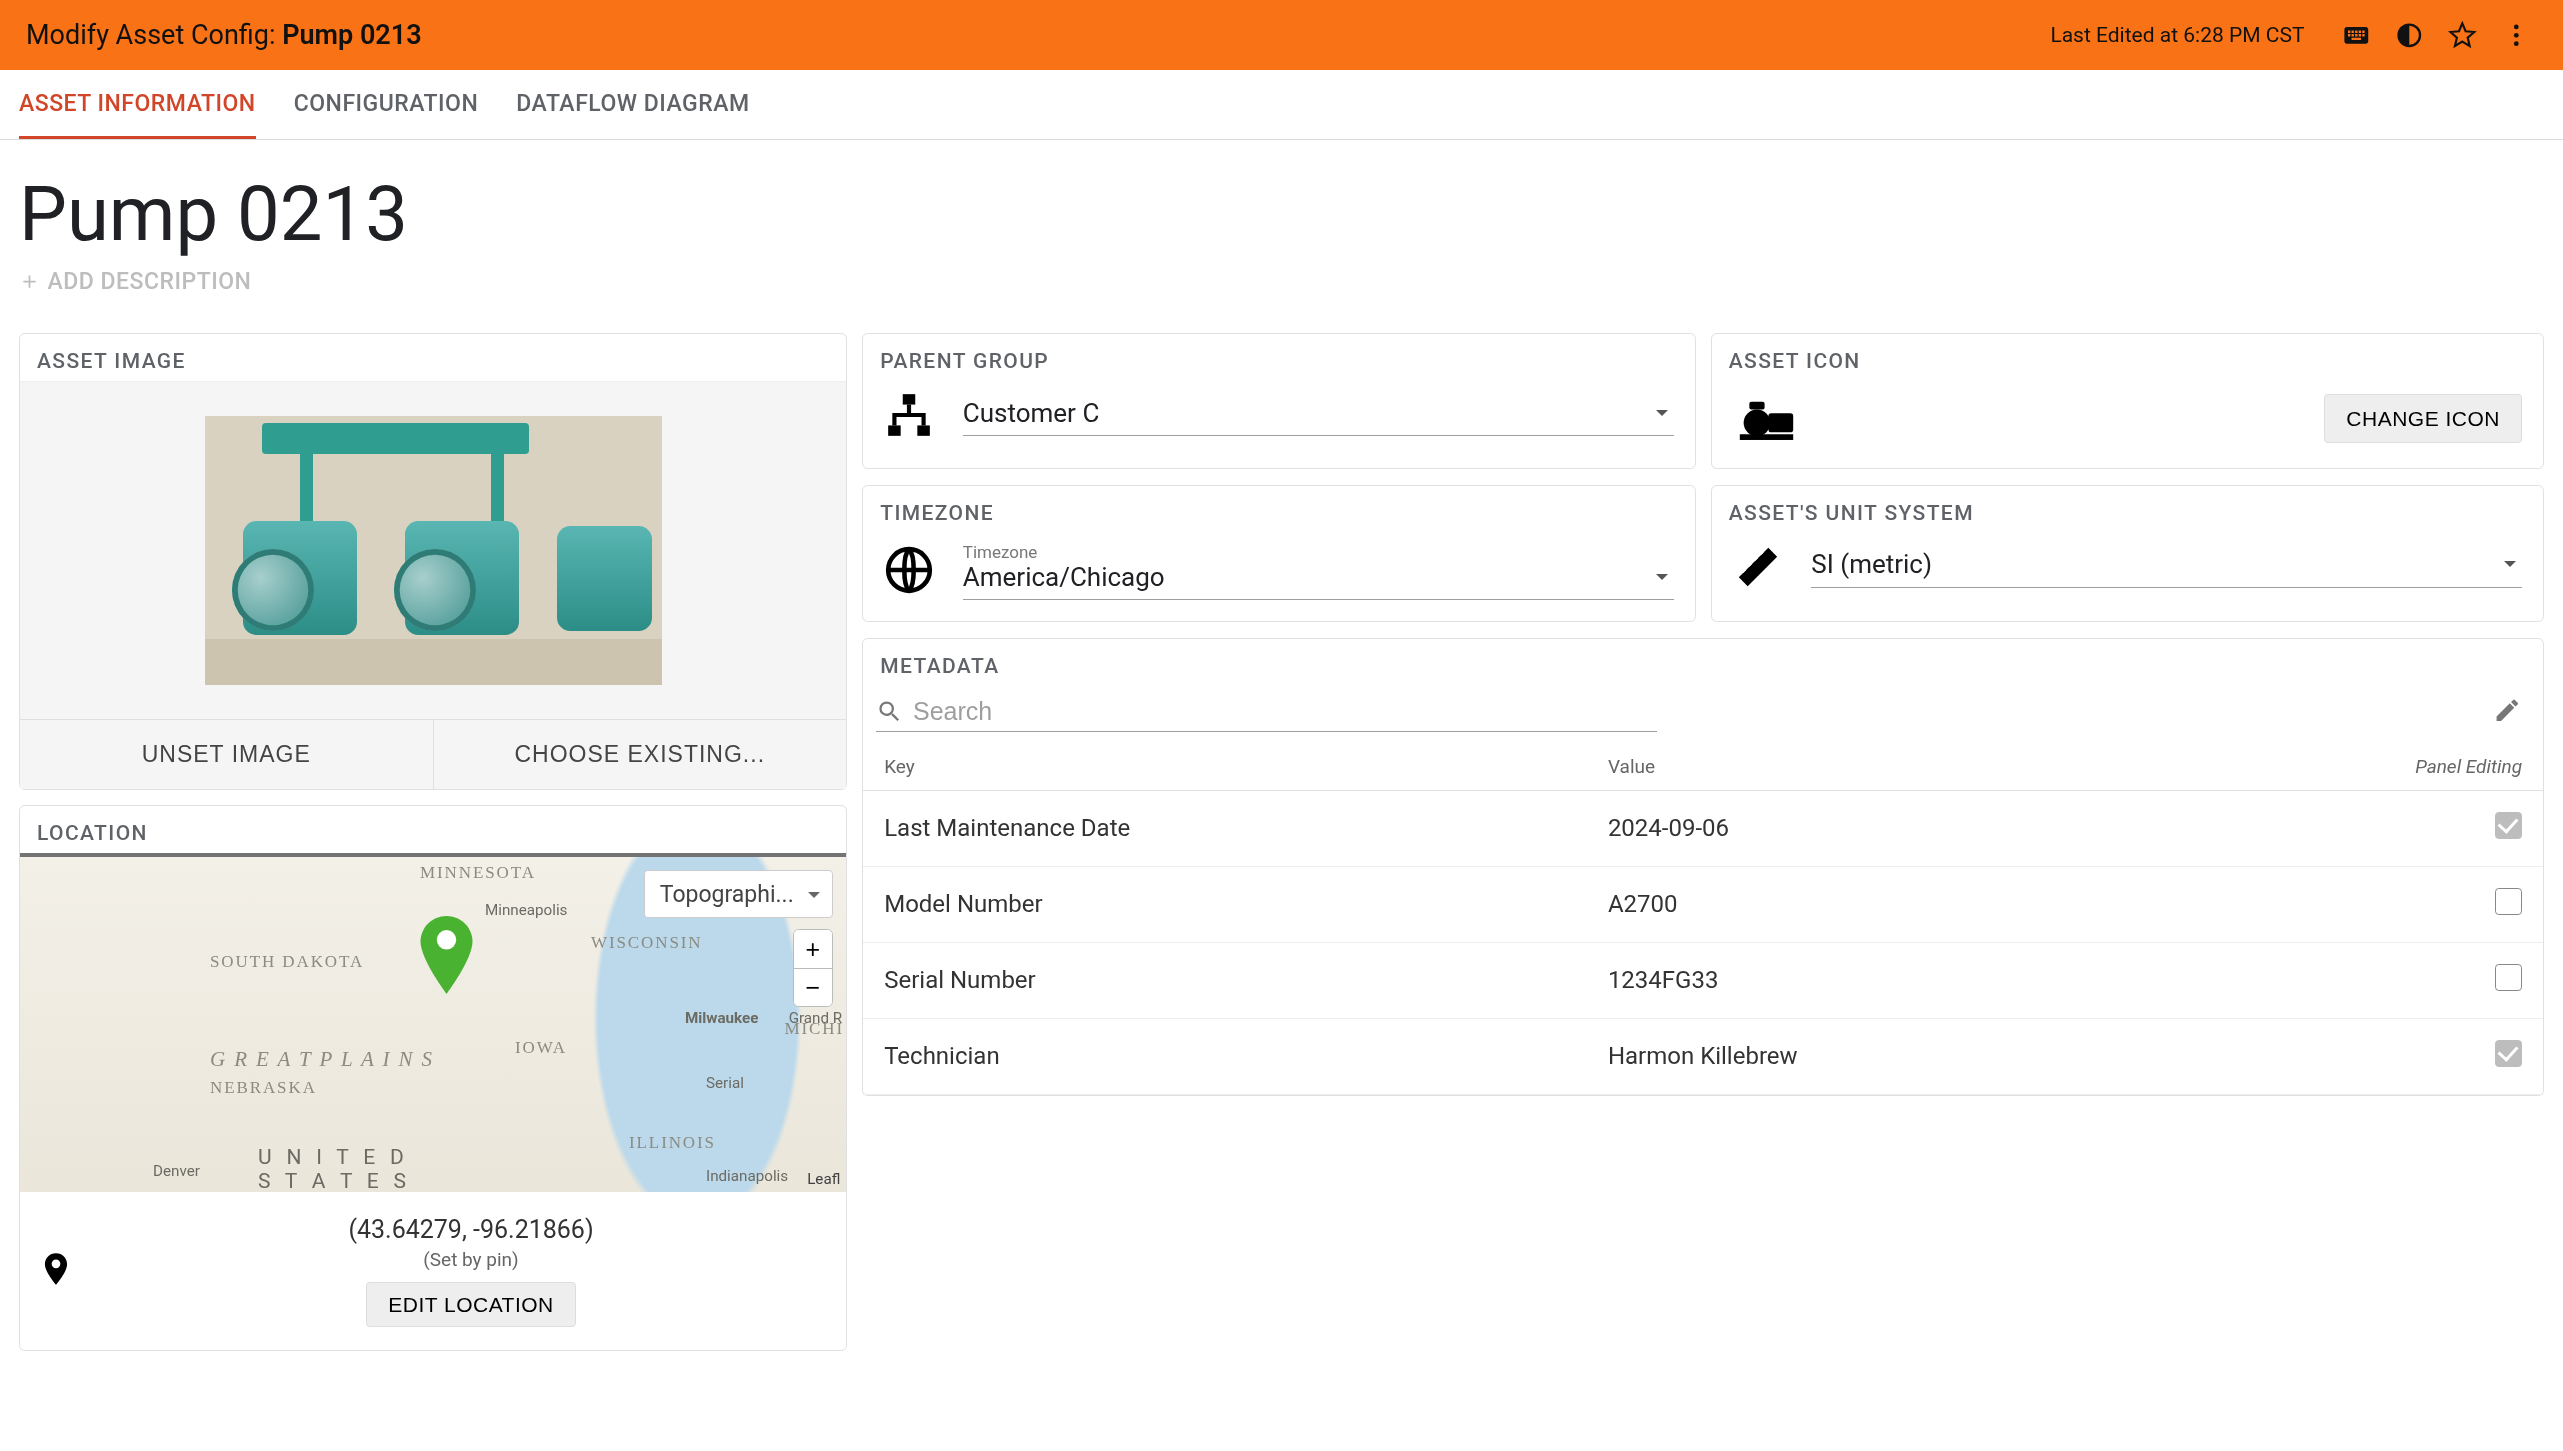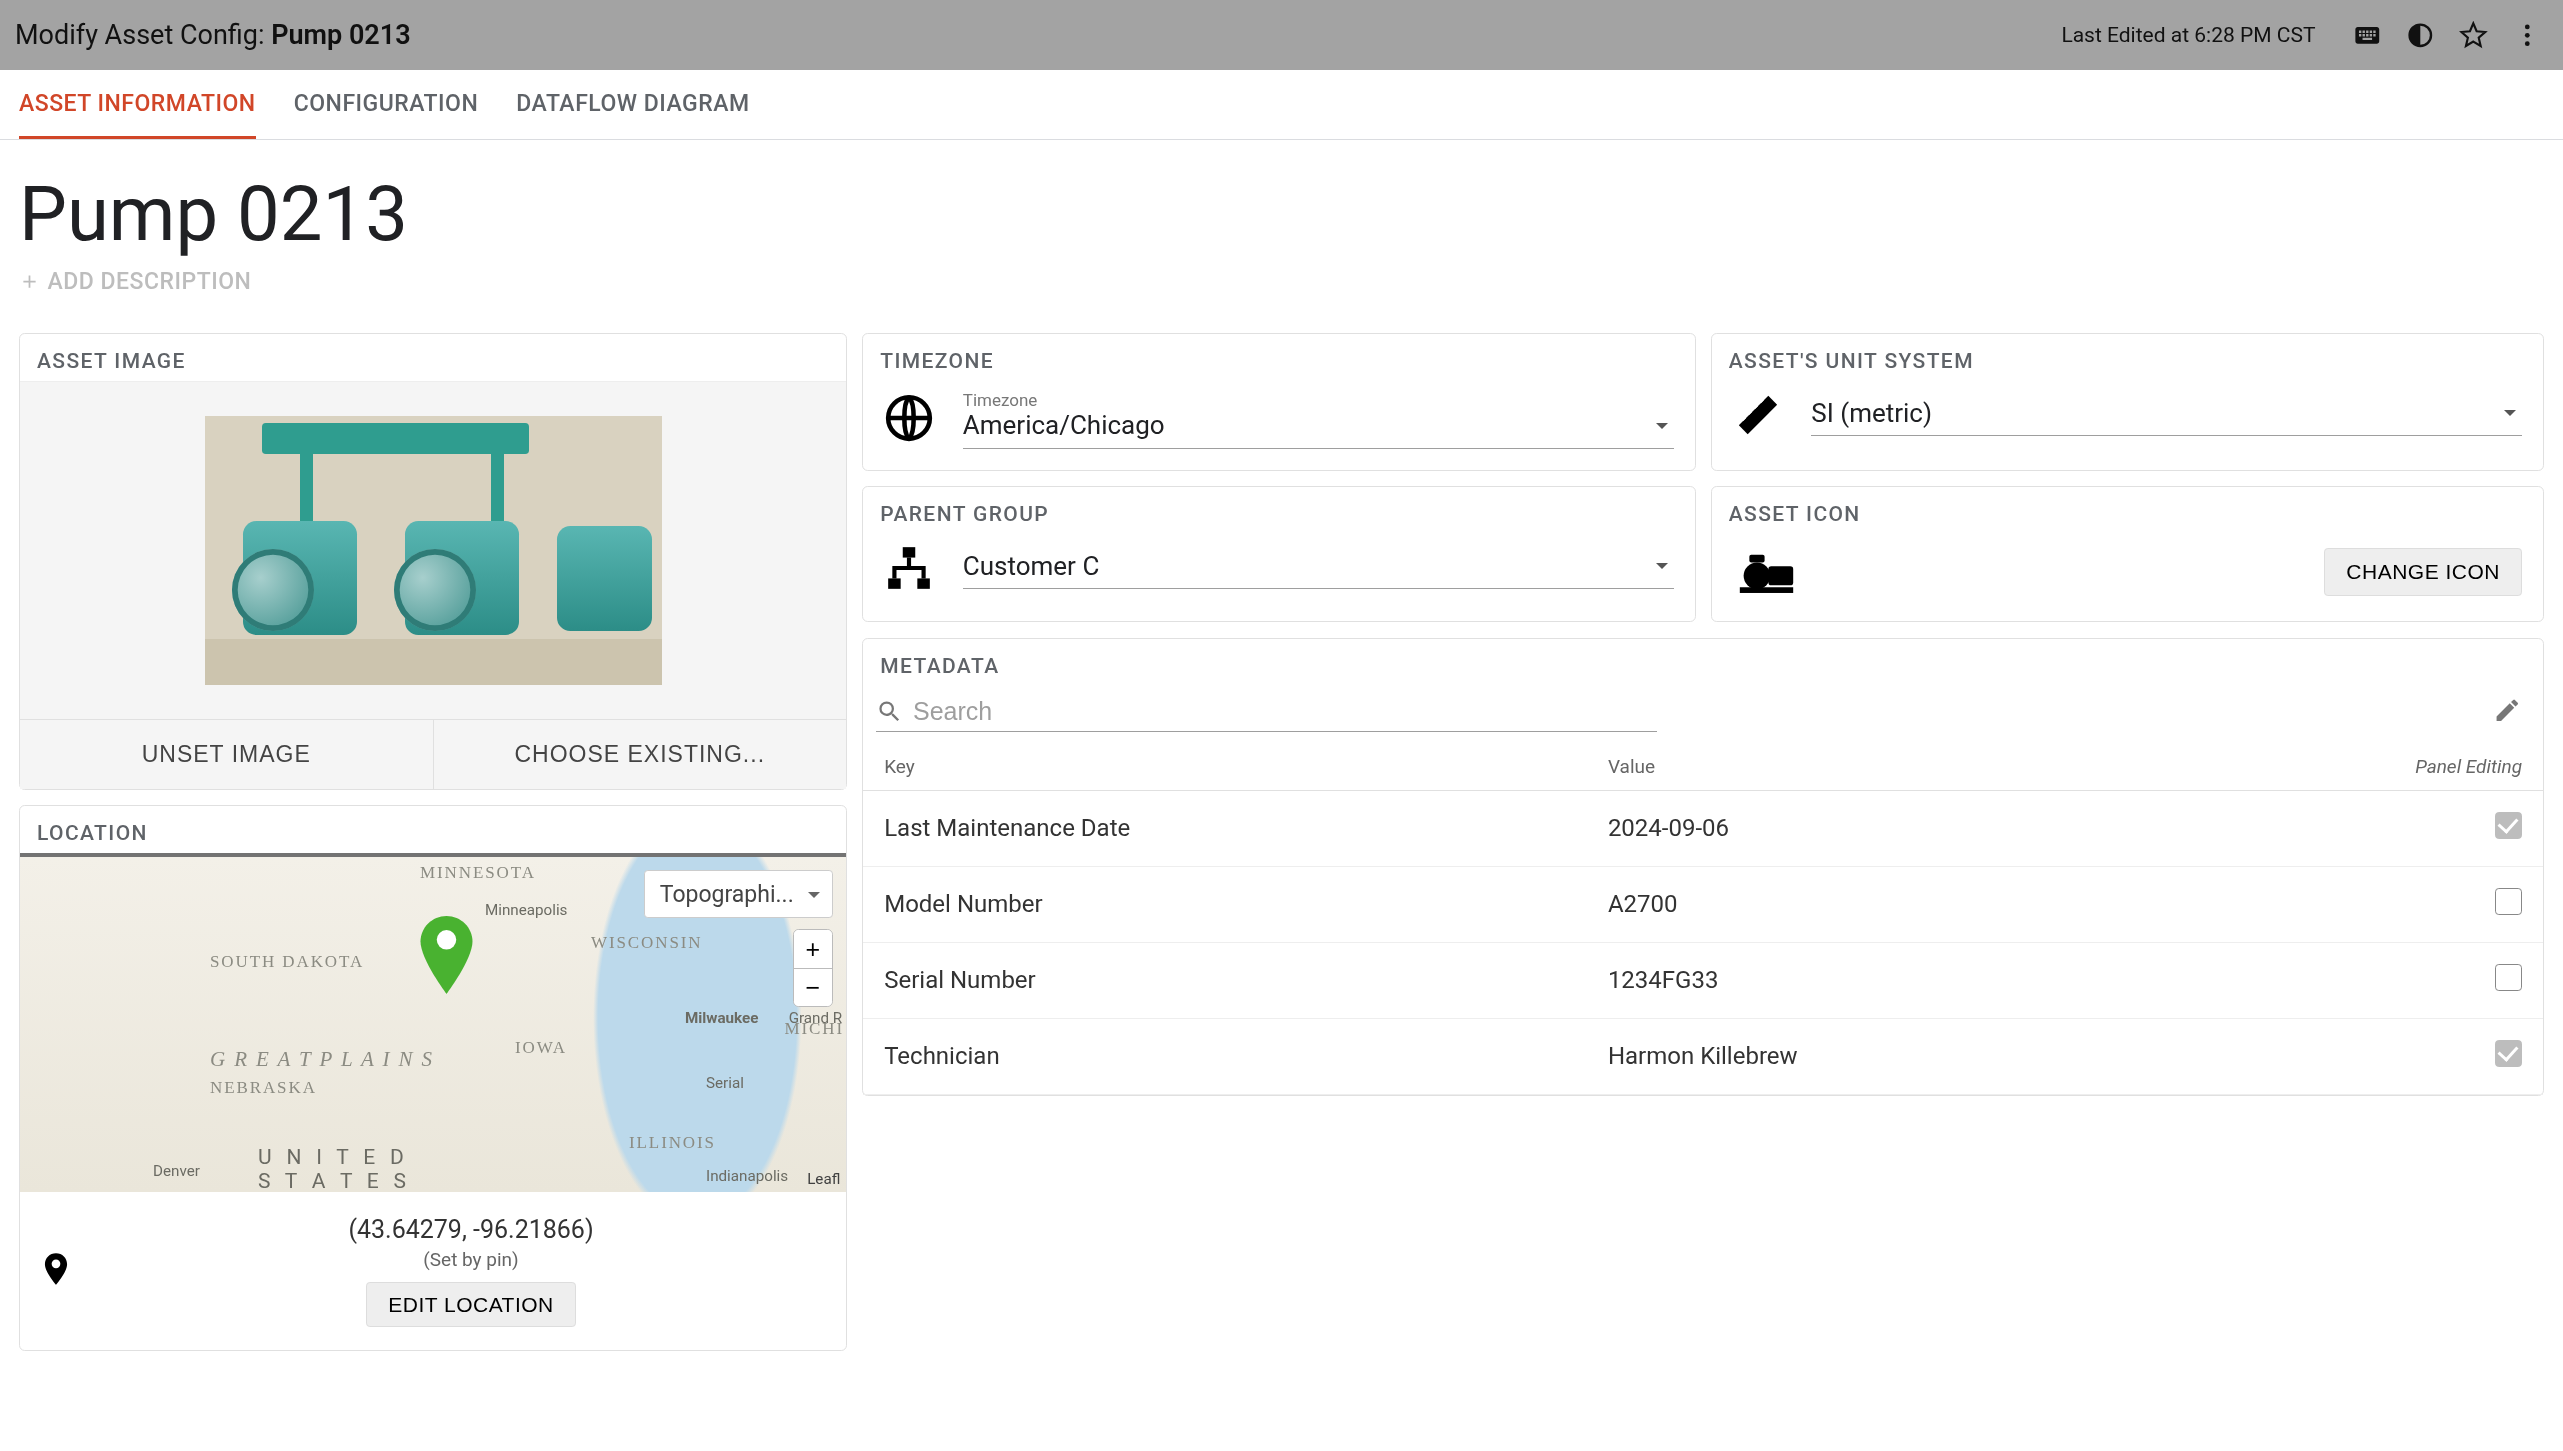--- a/index.html
+++ b/index.html
@@ -5,25 +5,25 @@
   * { box-sizing: border-box; margin: 0; padding: 0; }
   body {
     font-family: Roboto, "Helvetica Neue", Arial, sans-serif;
     font-size: 13.3px;
     color: #202124;
     background: #fff;
     width: 2563px;
   }
   
   .top-bar {
-    background: #a3a3a3;
+    background: #f97316;
     height: 70px;
     display: flex;
     align-items: center;
-    padding: 0 15px;
+    padding: 0 26px;
     gap: 11.4px;
   }
   .top-bar .title {
     font-size: 27px;
     font-weight: 400;
     color: #111;
   }
   .top-bar .title .asset-name { font-weight: 600; }
   .top-bar .spacer { flex: 1; }
   .top-bar .last-edited { font-size: 21px; color: #111; margin-right: 19px; }
@@ -300,20 +300,56 @@
             <button class="edit-loc-btn">EDIT LOCATION</button>
           </div>
         </div>
       </div>
     </div>
 
     <div class="right-col">
       <div class="right-row">
 
         <div class="card">
+          <div class="card-header">PARENT GROUP</div>
+          <div class="field-row">
+            <span class="lead-icon">
+              <svg viewBox="0 0 24 24">
+                  <rect x="9" y="2" width="6" height="5"></rect>
+                  <rect x="2" y="17" width="6" height="5"></rect>
+                  <rect x="16" y="17" width="6" height="5"></rect>
+                  <path d="M12 7v5M5 17v-5h14v5" stroke="#000" stroke-width="2" fill="none"></path>
+                </svg>
+            </span>
+            <div class="select-wrap">
+              <span class="select-value">Customer C</span>
+            </div>
+          </div>
+        </div>
+
+        <div class="card">
+          <div class="card-header">ASSET ICON</div>
+          <div class="field-row">
+            <span class="asset-icon-slot">
+              <svg viewBox="0 0 64 48">
+                  <circle cx="22" cy="28" r="14"></circle>
+                  <rect x="34" y="18" width="26" height="20" rx="3"></rect>
+                  <rect x="14" y="6" width="16" height="8" rx="2"></rect>
+                  <rect x="4" y="40" width="56" height="6"></rect>
+                </svg>
+            </span>
+            <div style="flex:1"></div>
+            <button class="change-btn">CHANGE ICON</button>
+          </div>
+        </div>
+      </div>
+
+      <div class="right-row">
+
+        <div class="card">
           <div class="card-header">TIMEZONE</div>
           <div class="field-row">
             <span class="lead-icon">
               <svg viewBox="0 0 24 24">
                   <circle cx="12" cy="12" r="10" fill="none" stroke="#000" stroke-width="2.2"></circle>
                   <path d="M2 12h20M12 2c3 3 3 17 0 20M12 2c-3 3-3 17 0 20" stroke="#000" stroke-width="2.2" fill="none"></path>
                 </svg>
             </span>
             <div class="select-wrap">
               <span class="select-label">Timezone</span>
@@ -332,56 +368,20 @@
                     <rect x="5" y="7" width="2" height="2" fill="#fff"></rect>
                     <rect x="9" y="7" width="2" height="2" fill="#fff"></rect>
                     <rect x="13" y="7" width="2" height="2" fill="#fff"></rect>
                     <rect x="17" y="7" width="2" height="2" fill="#fff"></rect>
                   </g>
                 </svg>
             </span>
             <div class="select-wrap">
               <span class="select-value">SI (metric)</span>
             </div>
-          </div>
-        </div>
-      </div>
-
-      <div class="right-row">
-
-        <div class="card">
-          <div class="card-header">PARENT GROUP</div>
-          <div class="field-row">
-            <span class="lead-icon">
-              <svg viewBox="0 0 24 24">
-                  <rect x="9" y="2" width="6" height="5"></rect>
-                  <rect x="2" y="17" width="6" height="5"></rect>
-                  <rect x="16" y="17" width="6" height="5"></rect>
-                  <path d="M12 7v5M5 17v-5h14v5" stroke="#000" stroke-width="2" fill="none"></path>
-                </svg>
-            </span>
-            <div class="select-wrap">
-              <span class="select-value">Customer C</span>
-            </div>
-          </div>
-        </div>
-
-        <div class="card">
-          <div class="card-header">ASSET ICON</div>
-          <div class="field-row">
-            <span class="asset-icon-slot">
-              <svg viewBox="0 0 64 48">
-                  <circle cx="22" cy="28" r="14"></circle>
-                  <rect x="34" y="18" width="26" height="20" rx="3"></rect>
-                  <rect x="14" y="6" width="16" height="8" rx="2"></rect>
-                  <rect x="4" y="40" width="56" height="6"></rect>
-                </svg>
-            </span>
-            <div style="flex:1"></div>
-            <button class="change-btn">CHANGE ICON</button>
           </div>
         </div>
       </div>
 
       <div class="card">
         <div class="card-header">METADATA</div>
         <div class="meta-top">
           <div class="meta-search-wrap">
             <svg viewBox="0 0 24 24">
                 <path d="M15.5 14h-.79l-.28-.27A6.47 6.47 0 0016 9.5 6.5 6.5 0 109.5 16c1.61 0 3.09-.59 4.23-1.57l.27.28v.79l5 4.99L20.49 19zM9.5 14A4.5 4.5 0 119.5 5a4.5 4.5 0 010 9z"></path>

